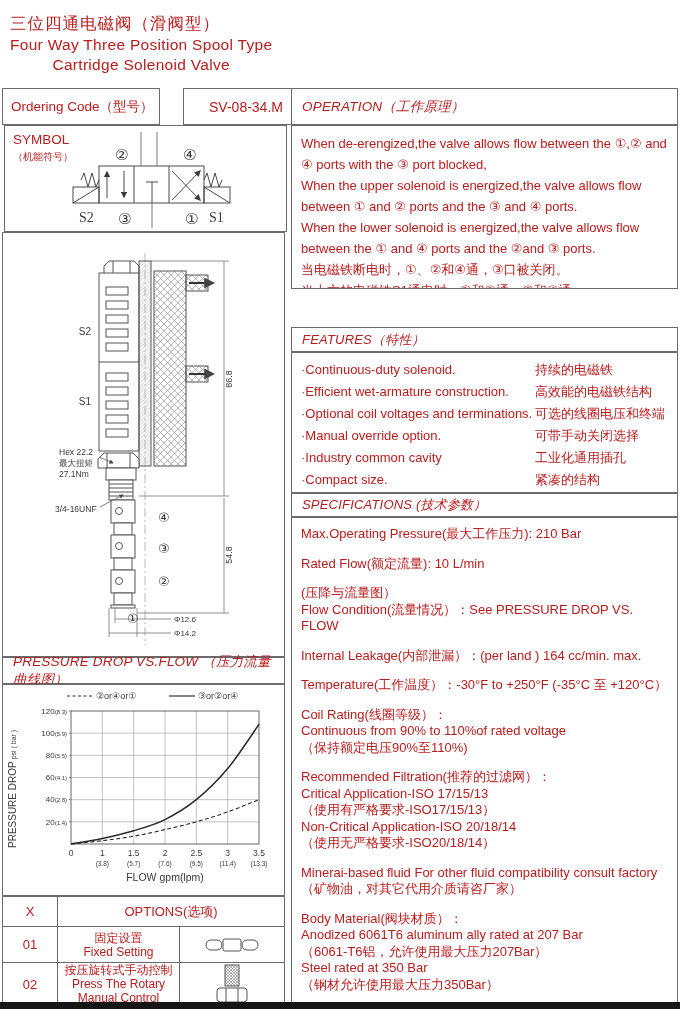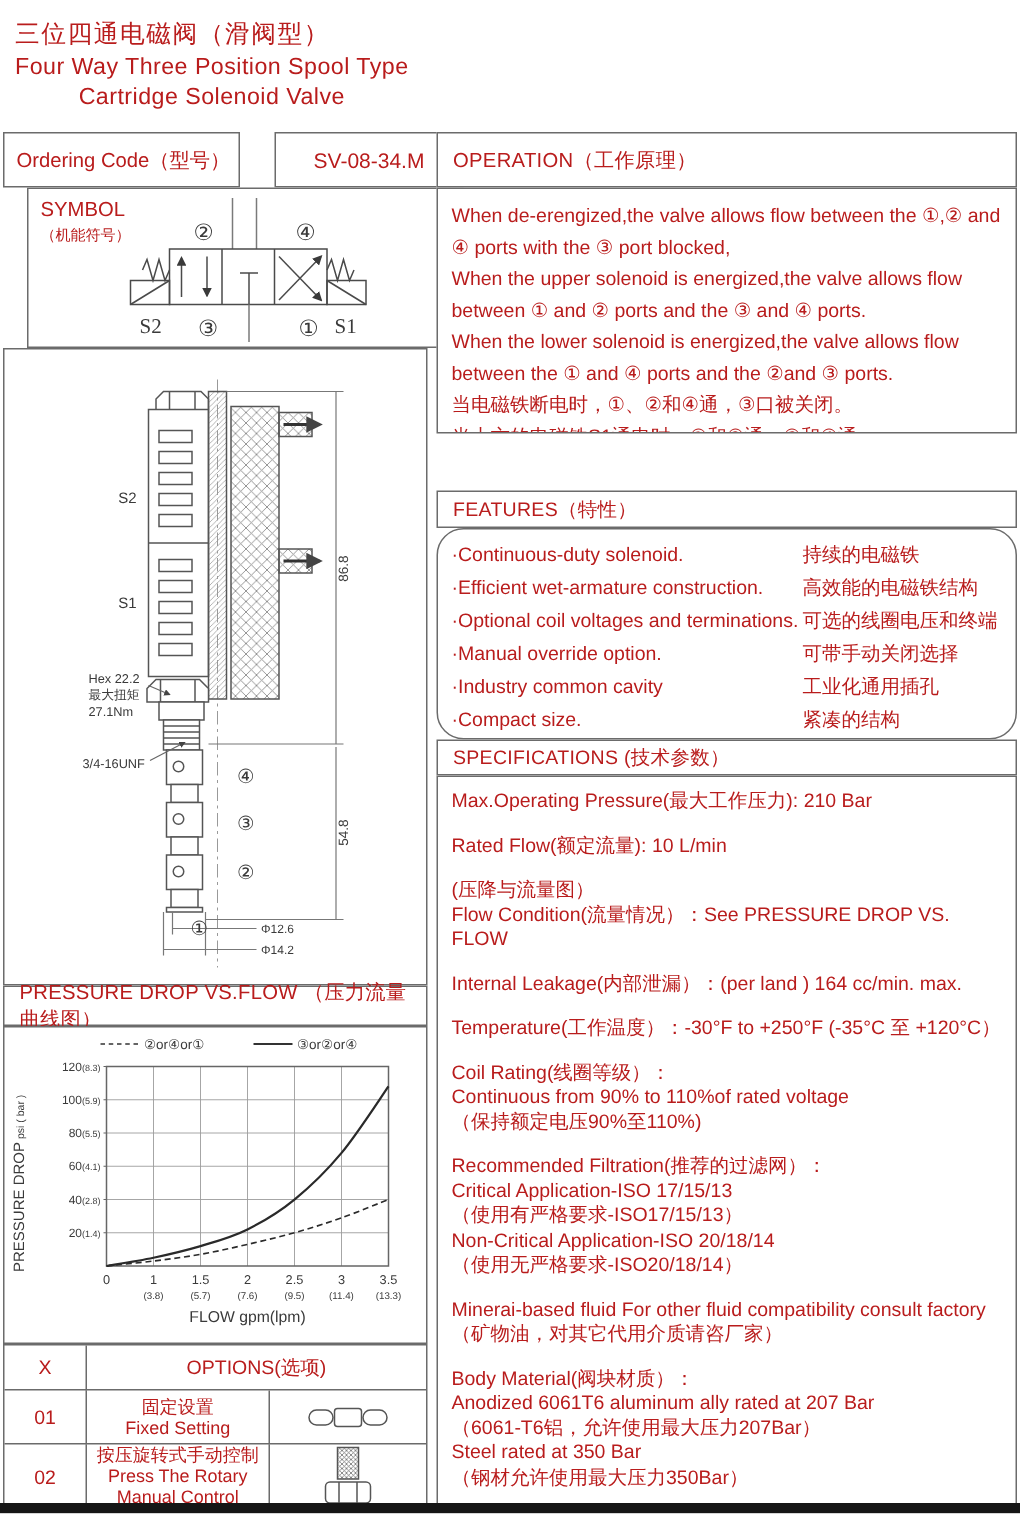--- a/index.html
+++ b/index.html
@@ -1,38 +1,38 @@
 <!DOCTYPE html>
 <html><head>
 <meta charset="utf-8">
 <style>
   html,body{margin:0;padding:0;background:#e8e8e8;}
   .page{position:relative;width:680px;height:1009px;background:#fff;margin:0 auto;
         font-family:"Liberation Sans","DejaVu Sans",sans-serif;color:#b91c1c;overflow:hidden;}
   .box{position:absolute;border:1px solid #6b6b6b;box-sizing:border-box;background:#fff;}
-  .hdr{display:flex;align-items:center;padding-left:10px;font-size:13.5px;letter-spacing:.2px;}
+  .hdr{display:flex;align-items:center;padding-left:10px;font-size:13.5px;letter-spacing:.2px;font-style:italic;}
   
   .title-block{position:absolute;left:10px;top:12px;}
   .title-zh{font-size:16.5px;line-height:23px;letter-spacing:1px;}
   .title-en{font-size:15.5px;line-height:20px;letter-spacing:.3px;text-align:center;}
   
   .ordering-label{left:2px;top:88px;width:158px;height:37px;display:flex;align-items:center;padding-left:8px;font-size:13.5px;}
   .ordering-code{left:159px;top:88px;width:126px;height:37px;display:flex;align-items:center;justify-content:center;font-size:14px;margin-left:24px;}
   
-  .symbol-box{left:18px;top:125px;width:283px;height:107px;}
+  .symbol-box{left:4px;top:125px;width:283px;height:107px;}
   .symbol-head{position:absolute;left:8px;top:6px;font-size:13.5px;}
   .symbol-sub{position:absolute;left:8px;top:24px;font-size:10px;}
   .drawing-box{left:2px;top:232px;width:283px;height:425px;}
   .chart-header{left:2px;top:657px;width:283px;height:27px;}
   .chart-box{left:2px;top:684px;width:283px;height:212px;}
   
   .op-header{left:291px;top:88px;width:387px;height:37px;}
   .op-text{left:291px;top:125px;width:387px;height:164px;padding:7px 8px 12px 9px;font-size:13px;line-height:21px;overflow:hidden;}
   .feat-header{left:291px;top:327px;width:387px;height:25px;font-size:13px;}
-  .feat-list{left:291px;top:352px;width:387px;height:141px;padding:6px 6px 0 9px;font-size:13px;overflow:hidden;border-radius:18px;}
+  .feat-list{left:291px;top:352px;width:387px;height:141px;padding:6px 6px 0 9px;font-size:13px;overflow:hidden;}
   .feat-row{display:flex;line-height:22px;}
   .feat-en{flex:1;}
   .feat-zh{width:136px;}
   .spec-header{left:291px;top:493px;width:387px;height:24px;font-size:13px;}
   .spec-text{left:291px;top:517px;width:387px;height:486px;padding:8px 8px 0 9px;font-size:13px;line-height:16.5px;overflow:hidden;}
   .spec-block{margin-bottom:13px;}
   
   .opt-grid{position:absolute;left:2px;top:896px;width:283px;height:107px;display:grid;
             grid-template-columns:55px 122px 1fr;grid-template-rows:30px 36px 1fr;
             border:1px solid #6b6b6b;box-sizing:border-box;background:#fff;}

